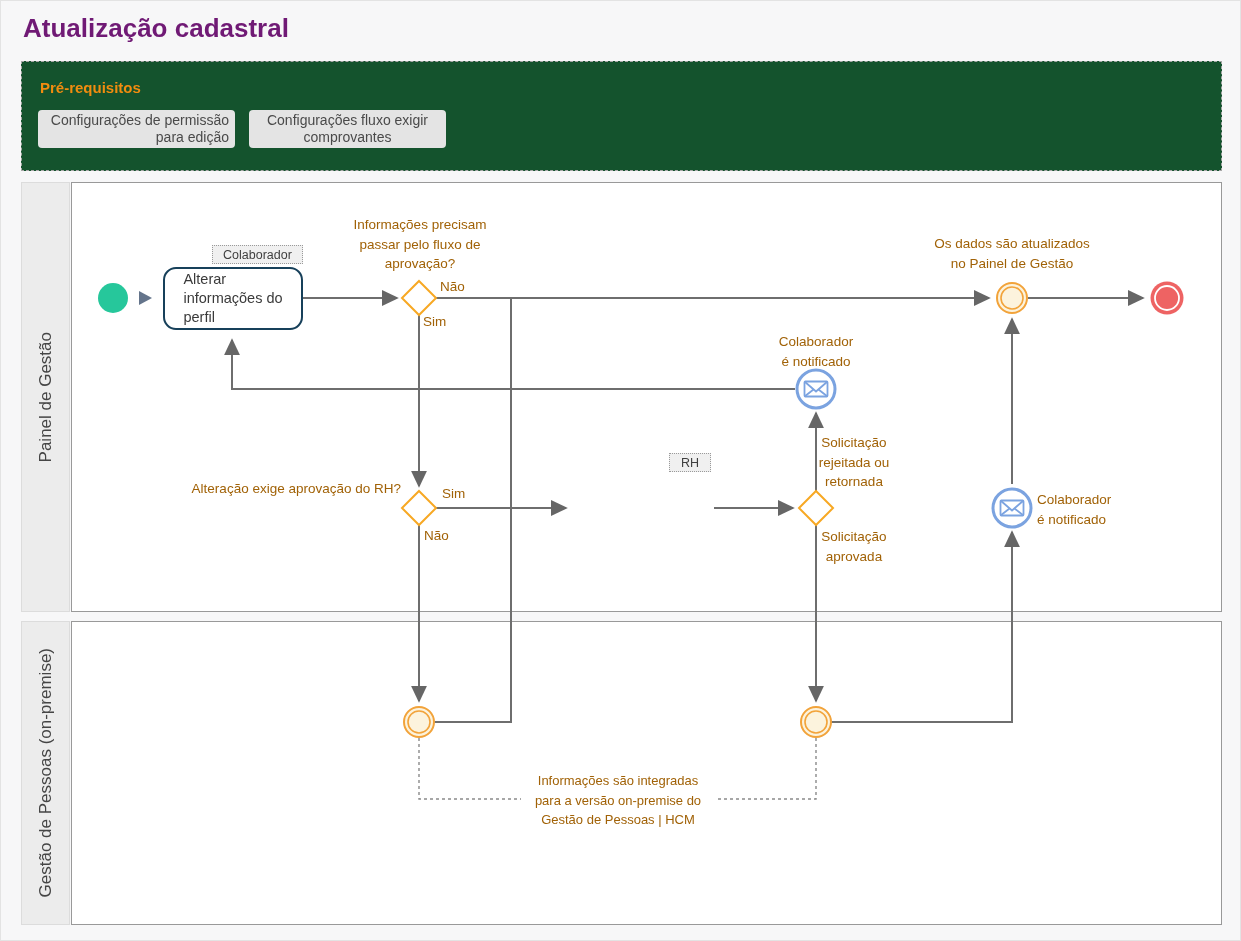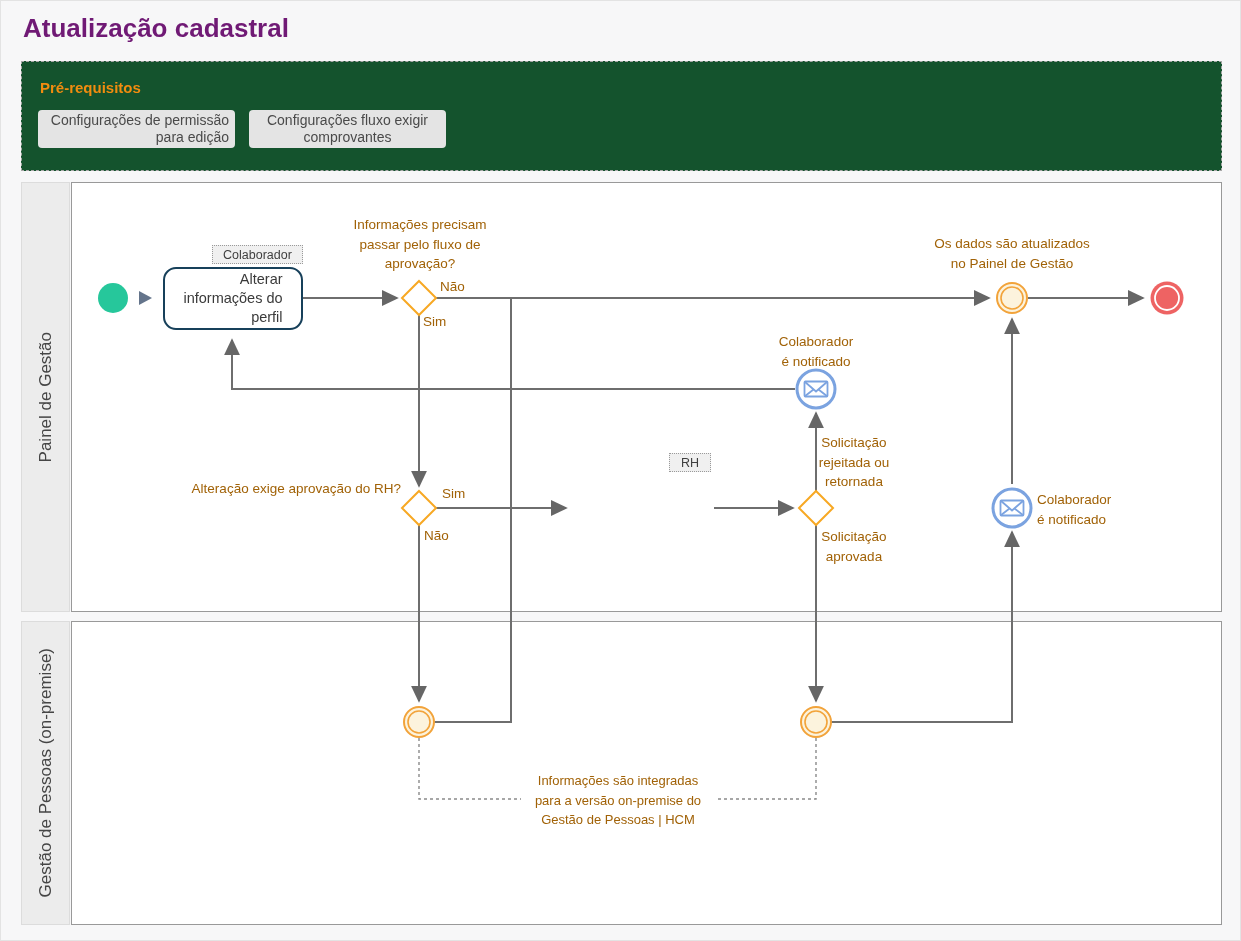--- a/index.html
+++ b/index.html
@@ -12,21 +12,21 @@
   .btn1{left:16px;width:197px;text-align:right;}
   .btn2{left:227px;width:197px;}
   .lane-strip{position:absolute;left:20px;width:49px;background:#ececec;border:1px solid #dcdcdc;box-sizing:border-box;
     display:flex;align-items:center;justify-content:center;}
   .lane-strip span{writing-mode:vertical-rl;transform:rotate(180deg);font-size:17px;color:#454545;white-space:nowrap;}
   .lane-body{position:absolute;left:70px;width:1151px;background:#ffffff;border:1.5px solid #999999;box-sizing:border-box;}
   .strip1,.body1{top:181px;height:430px;}
   .strip2,.body2{top:620px;height:304px;}
   svg.flowlayer{position:absolute;left:0;top:0;z-index:3;pointer-events:none;}
   .task{position:absolute;z-index:4;background:#ffffff;border:2.5px solid #17405A;border-radius:13px;box-sizing:border-box;
-    display:flex;align-items:center;justify-content:center;text-align:right;font-size:14.5px;line-height:19px;color:#3a3a3a;white-space:pre-line;}
+    display:flex;align-items:center;justify-content:center;text-align:left;font-size:14.5px;line-height:19px;color:#3a3a3a;white-space:pre-line;}
   .task1{left:162px;top:266px;width:140px;height:63px;}
   .task2{left:573px;top:475px;width:140px;height:63px;}
   .badge{position:absolute;z-index:4;background:#f0f0f0;border:1px dotted #9a9a9a;box-sizing:border-box;
     display:flex;align-items:center;justify-content:center;font-size:12.5px;color:#3f3f3f;}
   .badge1{left:211px;top:244px;width:91px;height:19px;}
   .badge2{left:668px;top:452px;width:42px;height:19px;}
   .lbl{position:absolute;z-index:4;font-size:13.5px;line-height:19.5px;color:#a16207;white-space:pre-line;}
   .ctr{text-align:center;}
 </style>
 </head>

